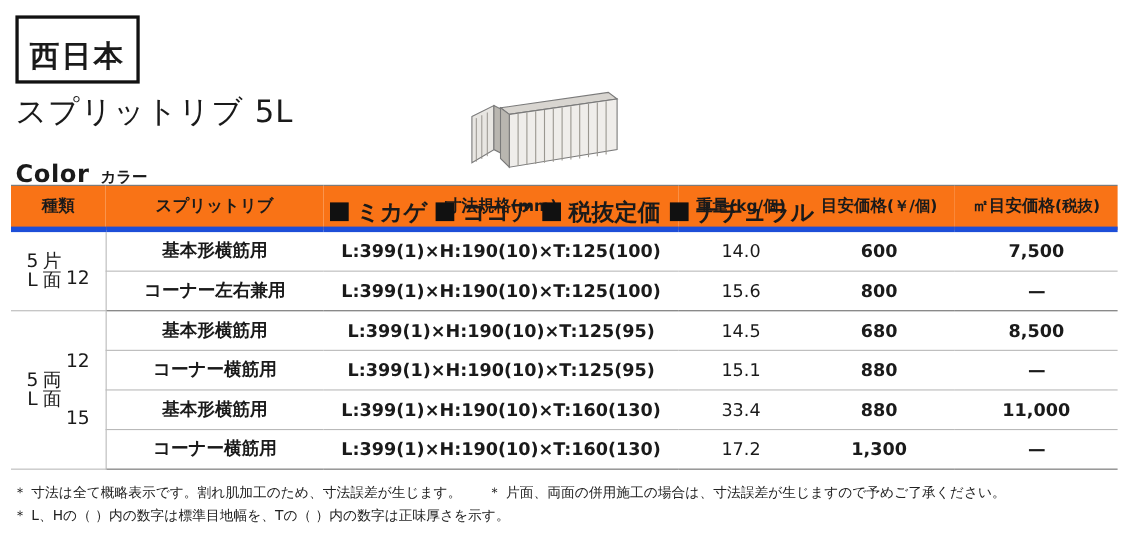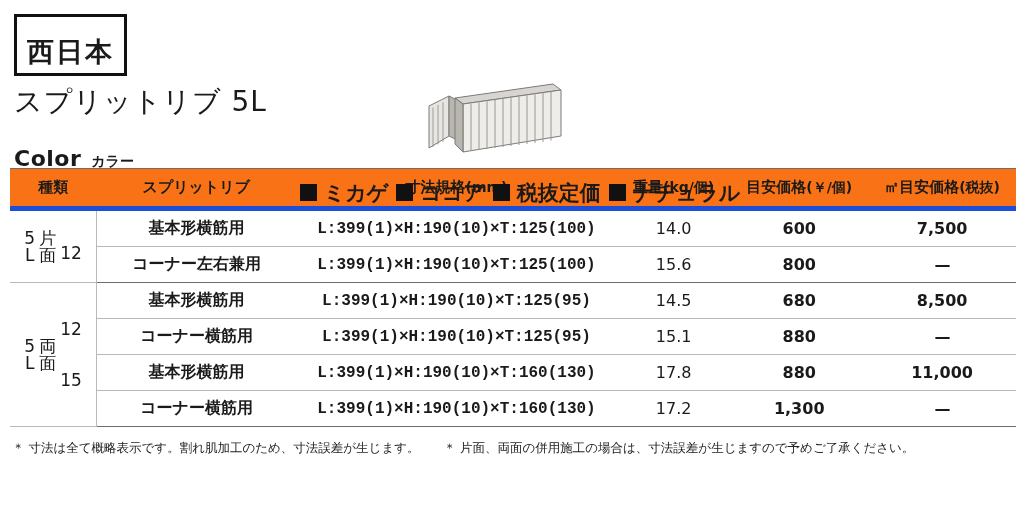--- a/index.html
+++ b/index.html
@@ -124,21 +124,21 @@
   }
   table.spec tbody tr:last-child td {
     border-bottom: 1px solid #6e6e6e;
   }
   td.kind-cell {
     border-right: 1px solid #b9b9b9;
     padding: 0;
     width: 92px;
   }
   td.name-cell { text-align: center; font-weight: bold; font-size: 16px; width: 215px;}
-  td.size-cell { font-size: 16px; font-weight: bold; width: 330px; font-family: Liberation Mono, monospace;}
+  td.size-cell { font-size: 16px; font-weight: bold; width: 330px;}
   td.weight-cell { font-size: 16px; width: 105px;}
   td.price-cell { font-size: 16px; font-weight: bold; width: 120px;}
   td.unitprice-cell { font-size: 16px; font-weight: bold; width: 140px;}
   .dash { font-weight: bold; font-size: 17px; letter-spacing: -1px;}
 
   
   .kind-inner {
     display: flex;
     align-items: center;
     justify-content: center;
@@ -314,35 +314,36 @@
         <tr>
           <td class="name-cell">コーナー横筋用</td>
           <td class="size-cell">L:399(1)×H:190(10)×T:125(95)</td>
           <td class="weight-cell">15.1</td>
           <td class="price-cell">880</td>
           <td class="unitprice-cell dash">—</td>
         </tr>
         <tr>
           <td class="name-cell">基本形横筋用</td>
           <td class="size-cell">L:399(1)×H:190(10)×T:160(130)</td>
-          <td class="weight-cell">17.8</td>
+          <td class="weight-cell">33.4</td>
           <td class="price-cell">880</td>
           <td class="unitprice-cell">11,000</td>
         </tr>
         <tr>
           <td class="name-cell">コーナー横筋用</td>
           <td class="size-cell">L:399(1)×H:190(10)×T:160(130)</td>
           <td class="weight-cell">17.2</td>
           <td class="price-cell">1,300</td>
           <td class="unitprice-cell dash">—</td>
         </tr>
 
       </tbody>
     </table>
   </div>
 
   <div class="notes">
     <div class="note-line">
       <span>＊ 寸法は全て概略表示です。割れ肌加工のため、寸法誤差が生じます。</span><span class="note-gap"></span><span>＊ 片面、両面の併用施工の場合は、寸法誤差が生じますので予めご了承ください。</span>
     </div>
+    <div class="note-line">＊ L、Hの（ ）内の数字は標準目地幅を、Tの（ ）内の数字は正味厚さを示す。</div>
   </div>
 
 </div>
 
 </body></html>

